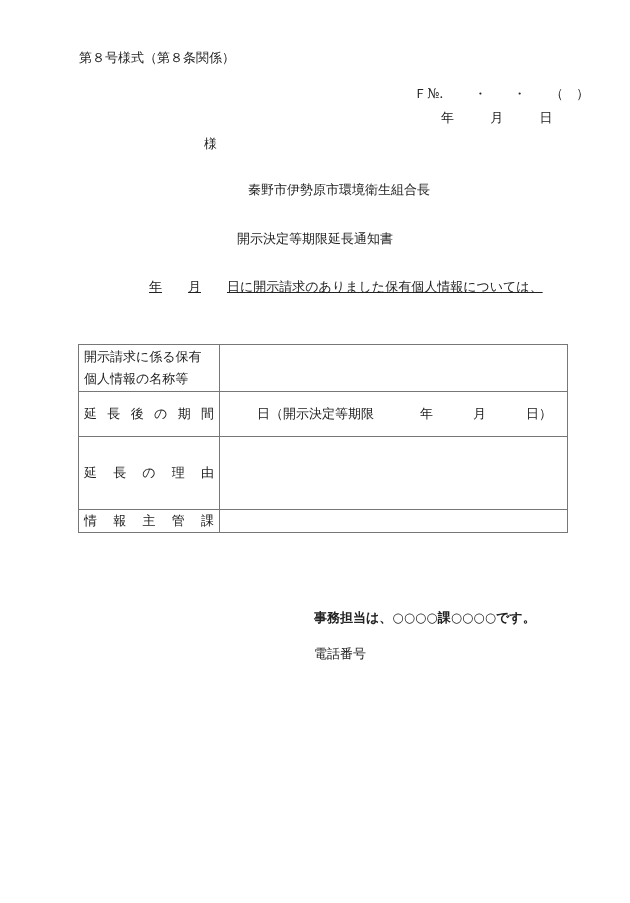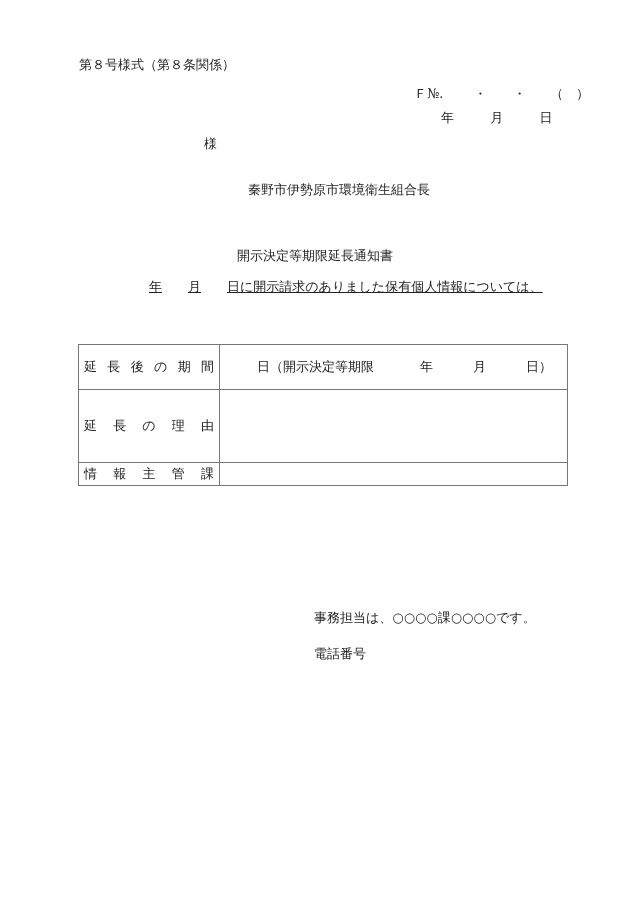--- a/index.html
+++ b/index.html
@@ -2,44 +2,44 @@
 <html><head>
 <meta charset="utf-8">
 <style>
   html, body { margin: 0; padding: 0; background: #ffffff; }
   body {
     width: 630px; height: 903px; position: relative; overflow: hidden;
     font-family: "DejaVu Serif", "Liberation Serif", serif;
     color: #222222; font-size: 13px;
   }
   .abs { position: absolute; white-space: nowrap; line-height: 1; }
-  .form-no { left: 79px; top: 58px; }
+  .form-no { left: 79px; top: 51px; }
   .fno { left: 414px; top: 87px; }
   .fno span { display: inline-block; }
   .date-line { left: 441px; top: 111px; }
   .date-line span { display: inline-block; }
   .addressee { left: 204px; top: 137px; }
   .sender { left: 248px; top: 183px; }
-  .doc-title { left: 237px; top: 249px; }
+  .doc-title { left: 237px; top: 232px; }
   .body-text { left: 79px; top: 275px; line-height: 23px; width: 495px; text-decoration: underline; }
   .body-text .l1 { padding-left: 70px; }
   table.form {
     position: absolute; left: 78px; top: 344px; width: 490px;
     border-collapse: collapse; table-layout: fixed;
   }
   table.form td { border: 1px solid #777777; padding: 0 5px; vertical-align: middle; font-size: 13px; }
   table.form td.label { width: 130px; }
   .r1 td { height: 46px; line-height: 22px; }
   .r2 td { height: 44px; }
   .r3 td { height: 72px; }
   .r4 td { height: 22px; }
   .spread { display: flex; justify-content: space-between; }
   .period { display: flex; justify-content: space-between; padding: 0 10px 0 32px; }
   .period .gap { display: inline-block; width: 40px; }
-  .contact { left: 314px; top: 611px; }
+  .contact { left: 314px; top: 611px; font-weight: bold; }
   .phone { left: 314px; top: 635px; margin-top: 12px; }
 </style>
 </head>
 <body>
 
 <div class="abs form-no">第８号様式（第８条関係）</div>
 
 <div class="abs fno">
   <span>Ｆ№.</span>
   <span style="width:22px"></span>
@@ -63,20 +63,27 @@
 <div class="abs doc-title">開示決定等期限延長通知書</div>
 
 <div class="abs body-text">
   <div class="l1">
     <span>年</span><span style="display:inline-block;width:26px"></span><span>月</span><span style="display:inline-block;width:26px"></span><span>日に開示請求のありました保有個人情報については、</span>
   </div>
 </div>
 
 <table class="form">
   <tbody>
+      <tr class="r1">
+    <td class="label">
+      <div>開示請求に係る保有</div>
+      <div>個人情報の名称等</div>
+    </td>
+    <td></td>
+  </tr>
   <tr class="r2">
     <td class="label">
       <div class="spread">
         <span>延</span>
         <span>長</span>
         <span>後</span>
         <span>の</span>
         <span>期</span>
         <span>間</span>
       </div>

